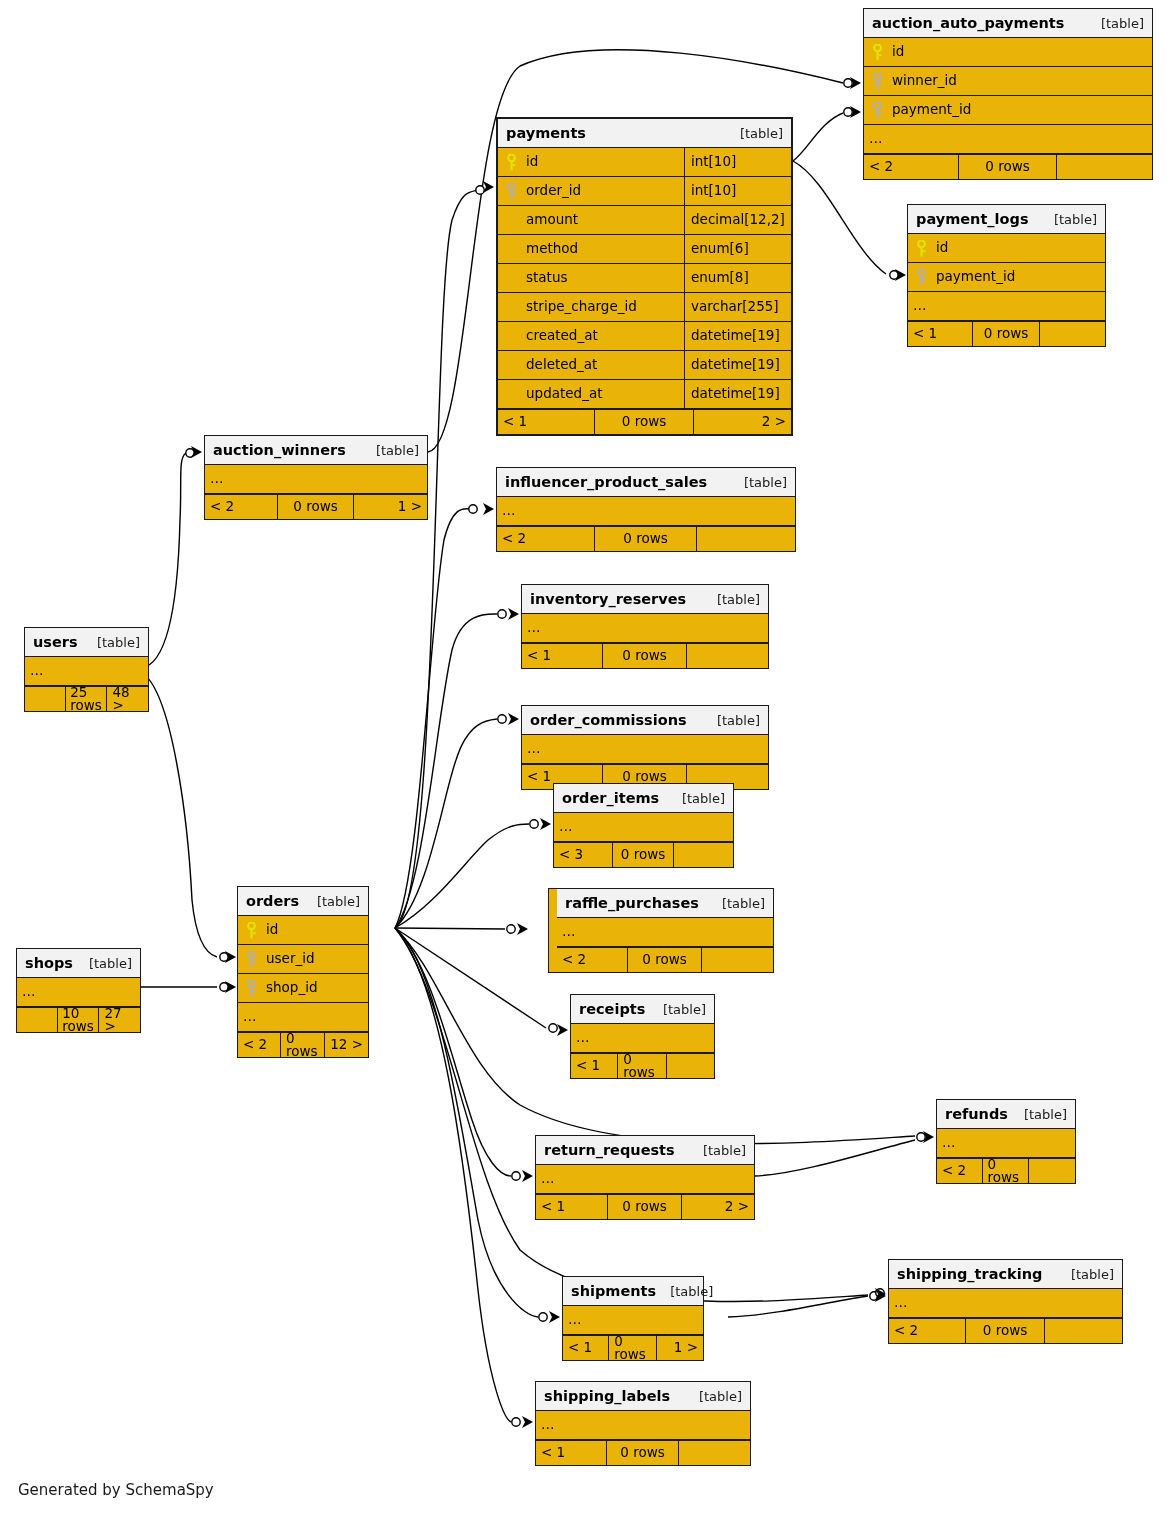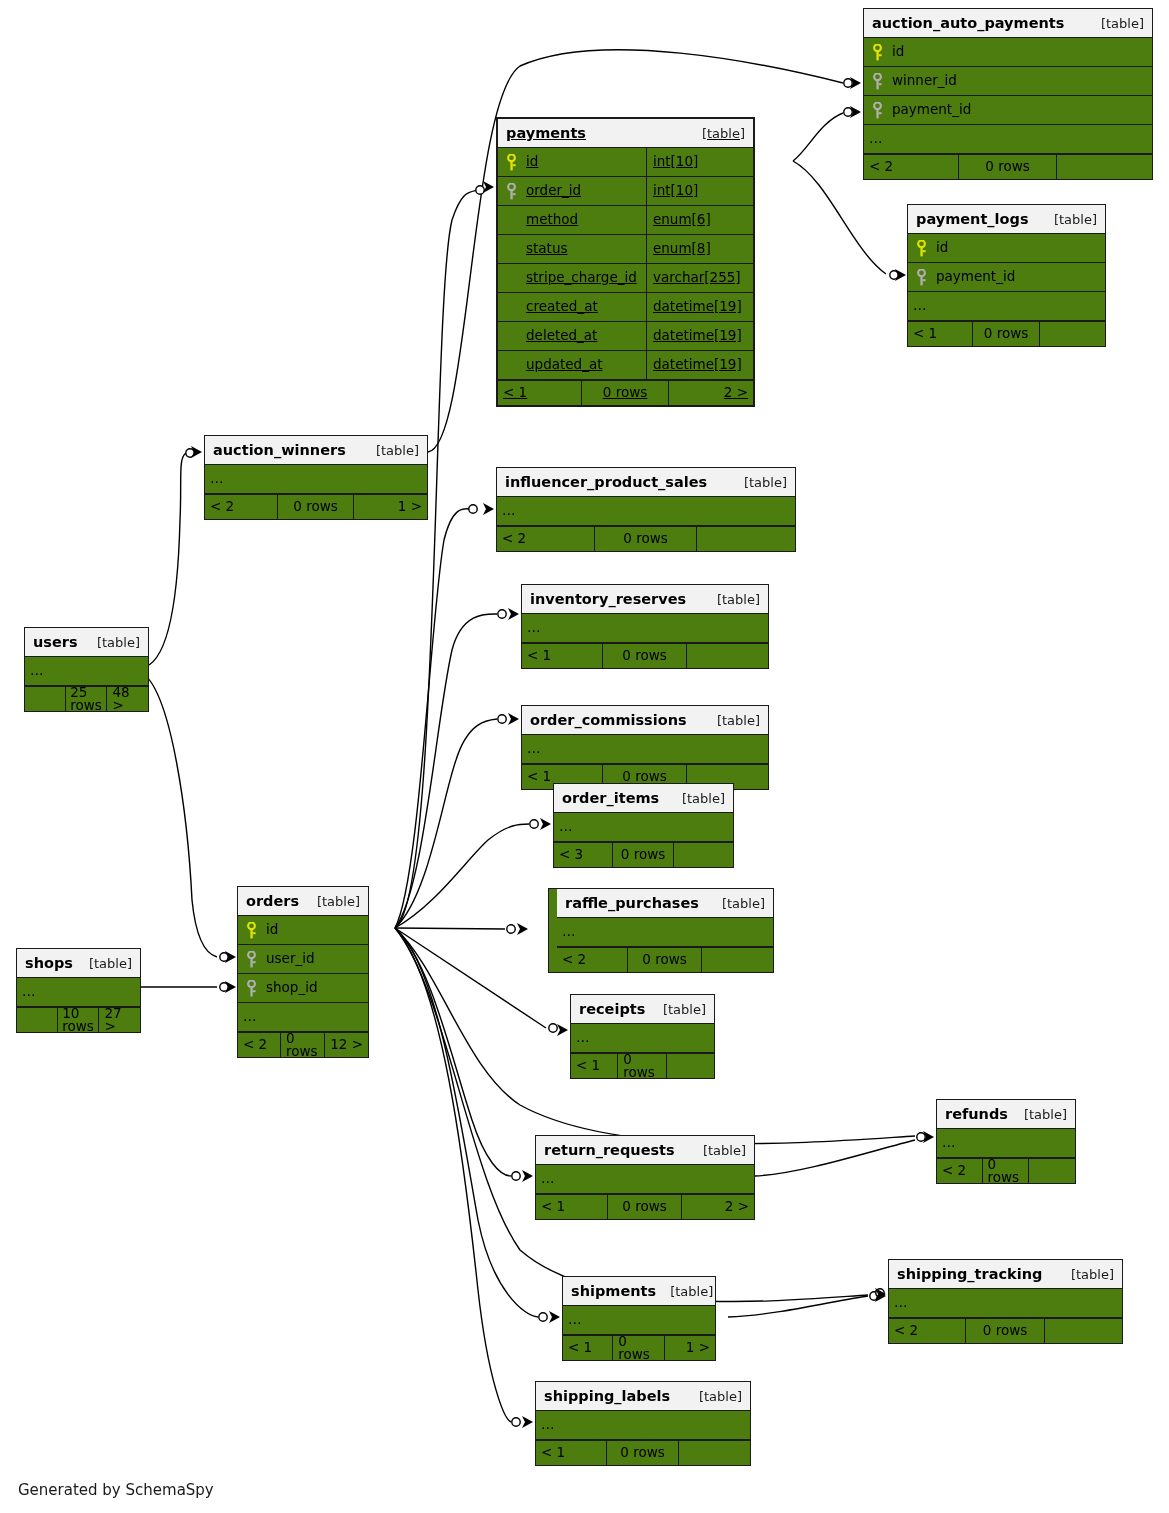--- a/index.html
+++ b/index.html
@@ -39,21 +39,21 @@
   }
   .edge-arrow {
     fill: #000000;
     stroke: none;
   }
 
   
   .tbl {
     position: absolute;
     box-sizing: border-box;
-    background: #4d7c0f;
+    background: #eab308;
     border: 1.6px solid #1a1a1a;
     font-size: 13.5px;
     line-height: 1;
     z-index: 5;
   }
   .tbl.thick { border-width: 2.6px; }
 
   .tbl-head {
     box-sizing: border-box;
     background: #f2f2f2;
@@ -248,21 +248,21 @@
         </div>
         <div class="tbl-col">
           <span class="col-name col-ellipsis">…</span>
         </div>
         <div class="tbl-foot">
           <div class="foot-cell foot-left" style="flex:1 1 33%">&lt; 2</div>
           <div class="foot-cell foot-center" style="flex:1 1 34%">0 rows</div>
           <div class="foot-cell foot-right" style="flex:1 1 33%"></div>
         </div>
       </div>
-      <div class="tbl thick" style="left: 496px; top: 117px; width: 259px; text-decoration: underline;">
+      <div class="tbl thick" style="left: 496px; top: 117px; width: 297px;">
         <div class="tbl-head">
           <span class="tbl-name">payments</span>
           <span class="tbl-kind">[table]</span>
         </div>
         <div class="tbl-col">
           <span class="col-key">
             <svg class="keyicon" width="11" height="17" viewBox="0 0 11 17">
               <circle cx="5.5" cy="3.8" r="3.4" fill="none" stroke="#e3e300" stroke-width="2.1"></circle>
               <rect x="4.4" y="6.2" width="2.3" height="10.2" fill="#e3e300"></rect>
               <rect x="6.5" y="10.2" width="3.1" height="2.0" fill="#e3e300"></rect>
@@ -277,20 +277,25 @@
               <circle cx="5.5" cy="3.8" r="3.4" fill="none" stroke="#b0b0b0" stroke-width="2.1"></circle>
               <rect x="4.4" y="6.2" width="2.3" height="10.2" fill="#b0b0b0"></rect>
               <rect x="6.5" y="10.2" width="3.1" height="2.0" fill="#b0b0b0"></rect>
             </svg>
           </span>
           <span class="col-name">order_id</span>
           <span class="col-type" style="width:107px">int[10]</span>
         </div>
         <div class="tbl-col">
           <span class="col-key"></span>
+          <span class="col-name">amount</span>
+          <span class="col-type" style="width:107px">decimal[12,2]</span>
+        </div>
+        <div class="tbl-col">
+          <span class="col-key"></span>
           <span class="col-name">method</span>
           <span class="col-type" style="width:107px">enum[6]</span>
         </div>
         <div class="tbl-col">
           <span class="col-key"></span>
           <span class="col-name">status</span>
           <span class="col-type" style="width:107px">enum[8]</span>
         </div>
         <div class="tbl-col">
           <span class="col-key"></span>
@@ -557,21 +562,21 @@
         </div>
         <div class="tbl-col">
           <span class="col-name col-ellipsis">…</span>
         </div>
         <div class="tbl-foot">
           <div class="foot-cell foot-left" style="flex:1 1 33%">&lt; 2</div>
           <div class="foot-cell foot-center" style="flex:1 1 34%">0 rows</div>
           <div class="foot-cell foot-right" style="flex:1 1 33%"></div>
         </div>
       </div>
-      <div class="tbl" style="left: 562px; top: 1276px; width: 154px;">
+      <div class="tbl" style="left: 562px; top: 1276px; width: 142px;">
         <div class="tbl-head">
           <span class="tbl-name">shipments</span>
           <span class="tbl-kind">[table]</span>
         </div>
         <div class="tbl-col">
           <span class="col-name col-ellipsis">…</span>
         </div>
         <div class="tbl-foot">
           <div class="foot-cell foot-left" style="flex:1 1 33%">&lt; 1</div>
           <div class="foot-cell foot-center" style="flex:1 1 34%">0 rows</div>

